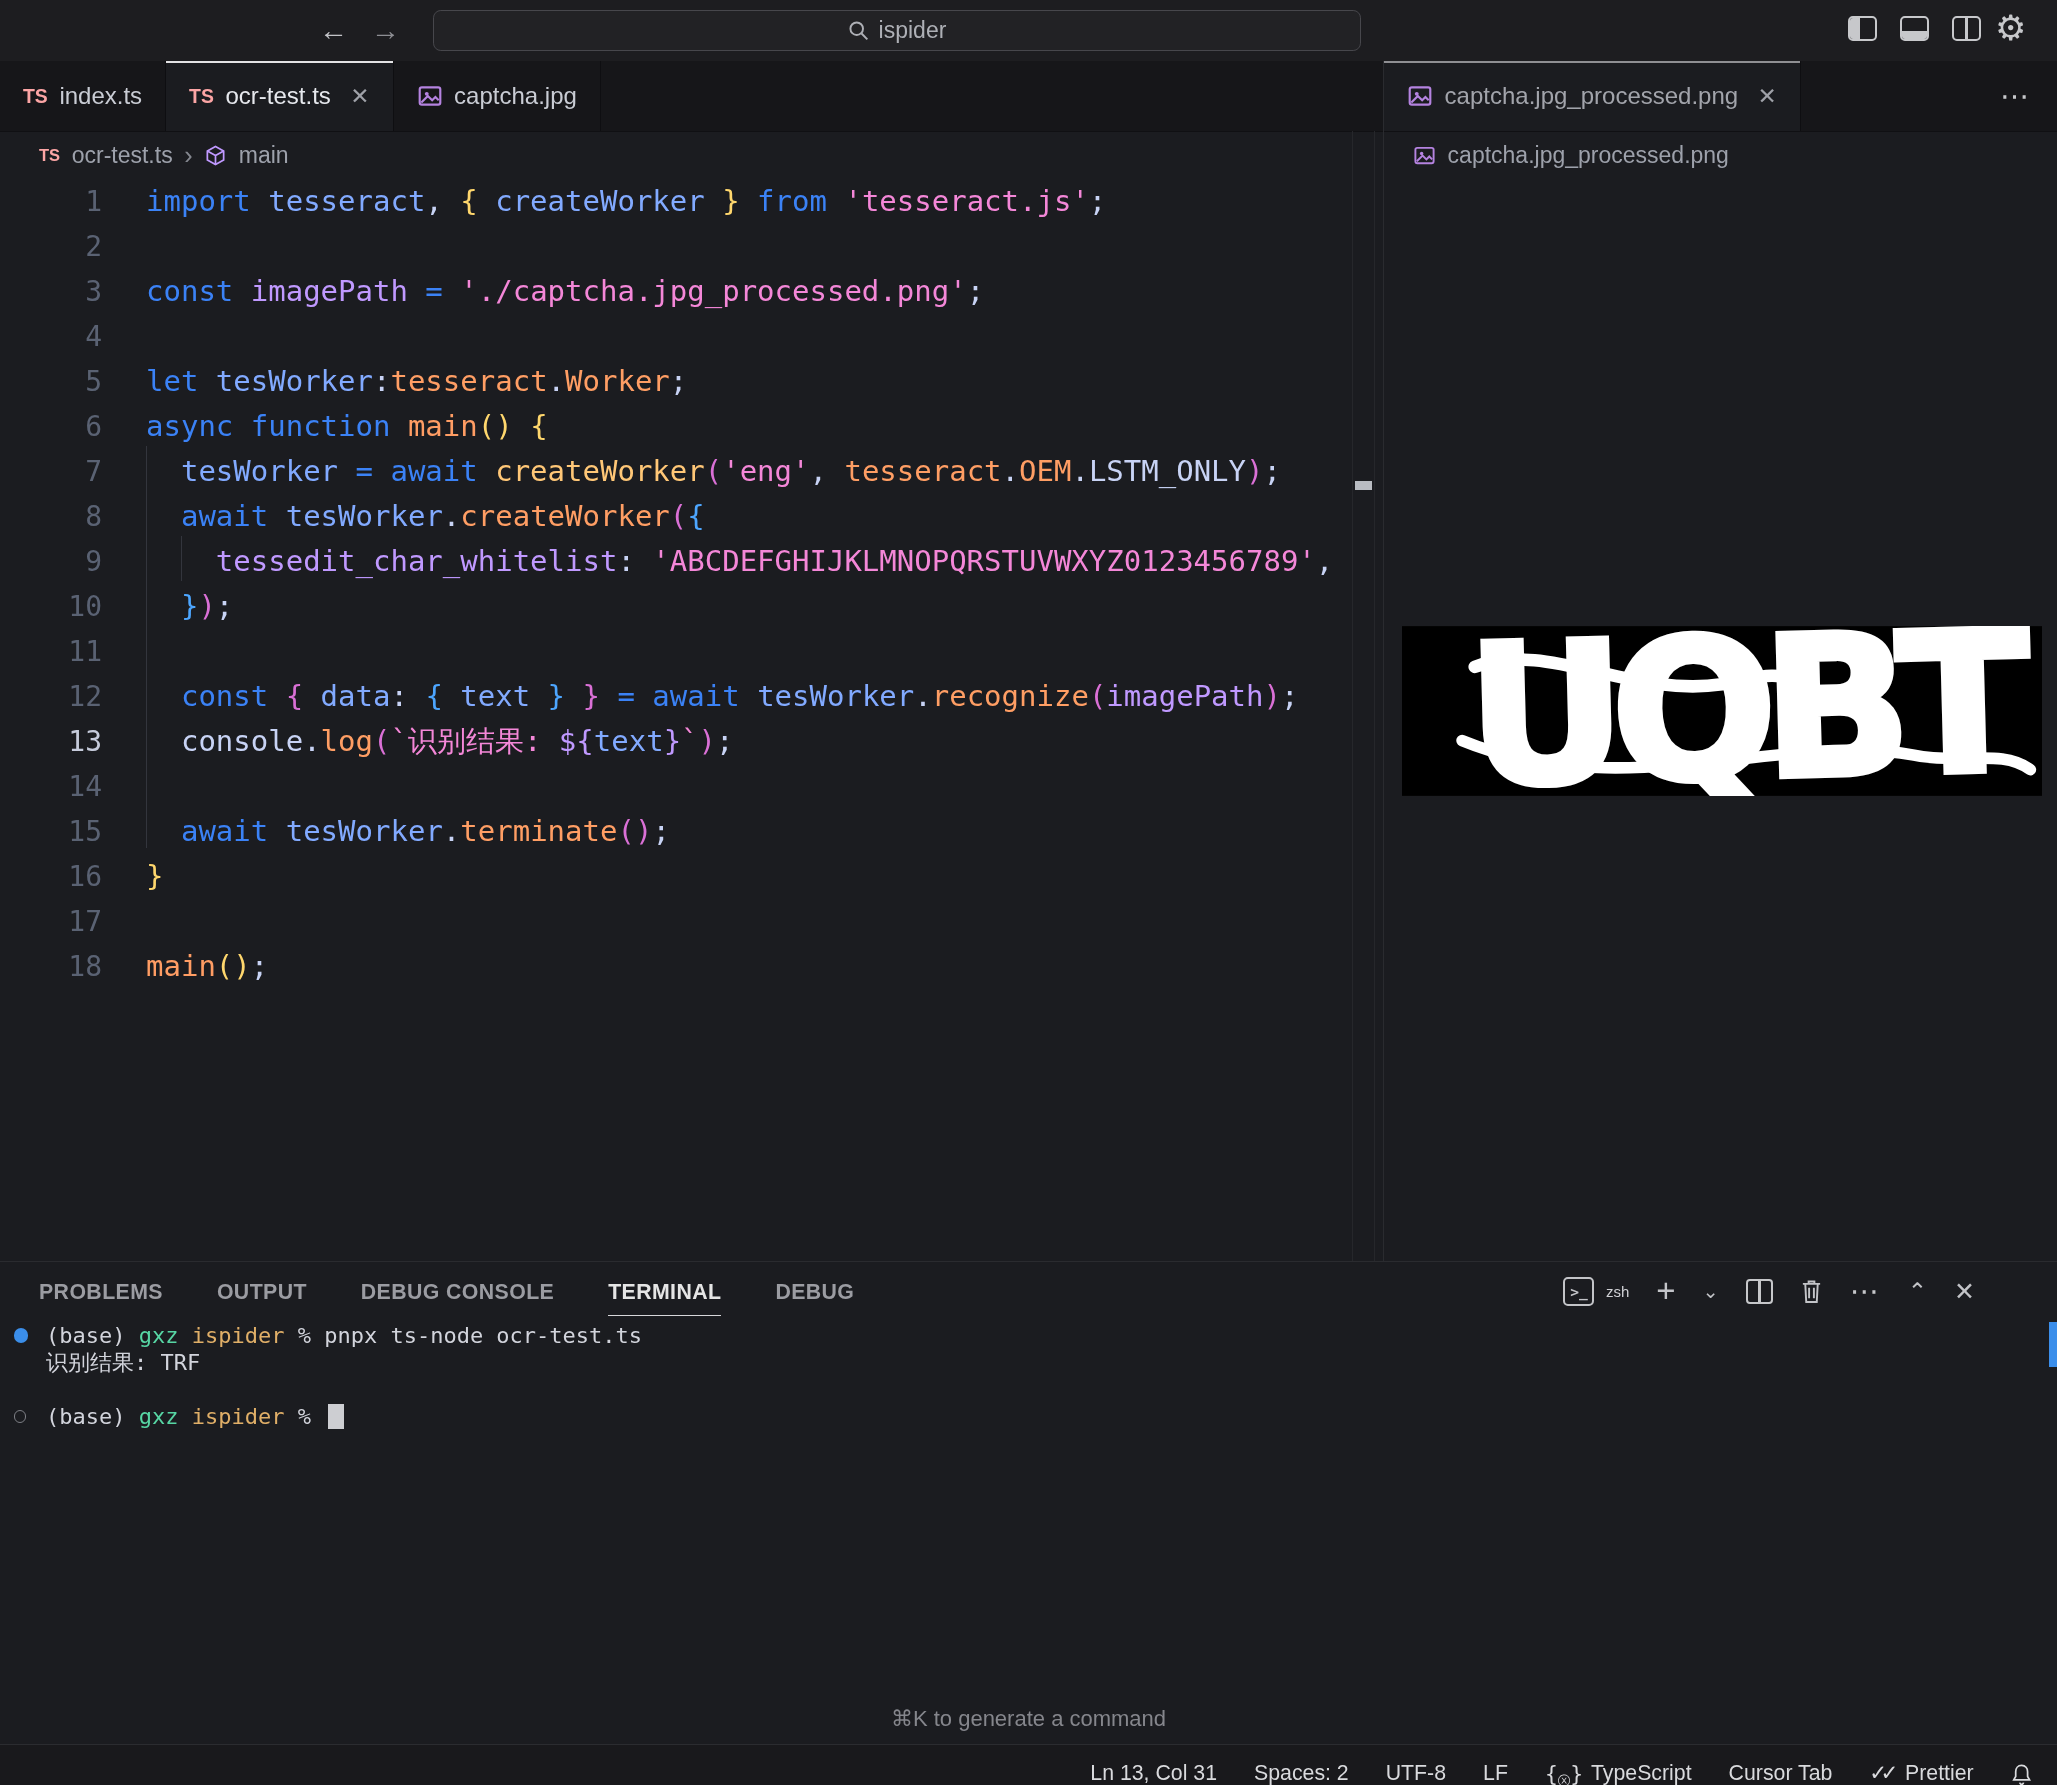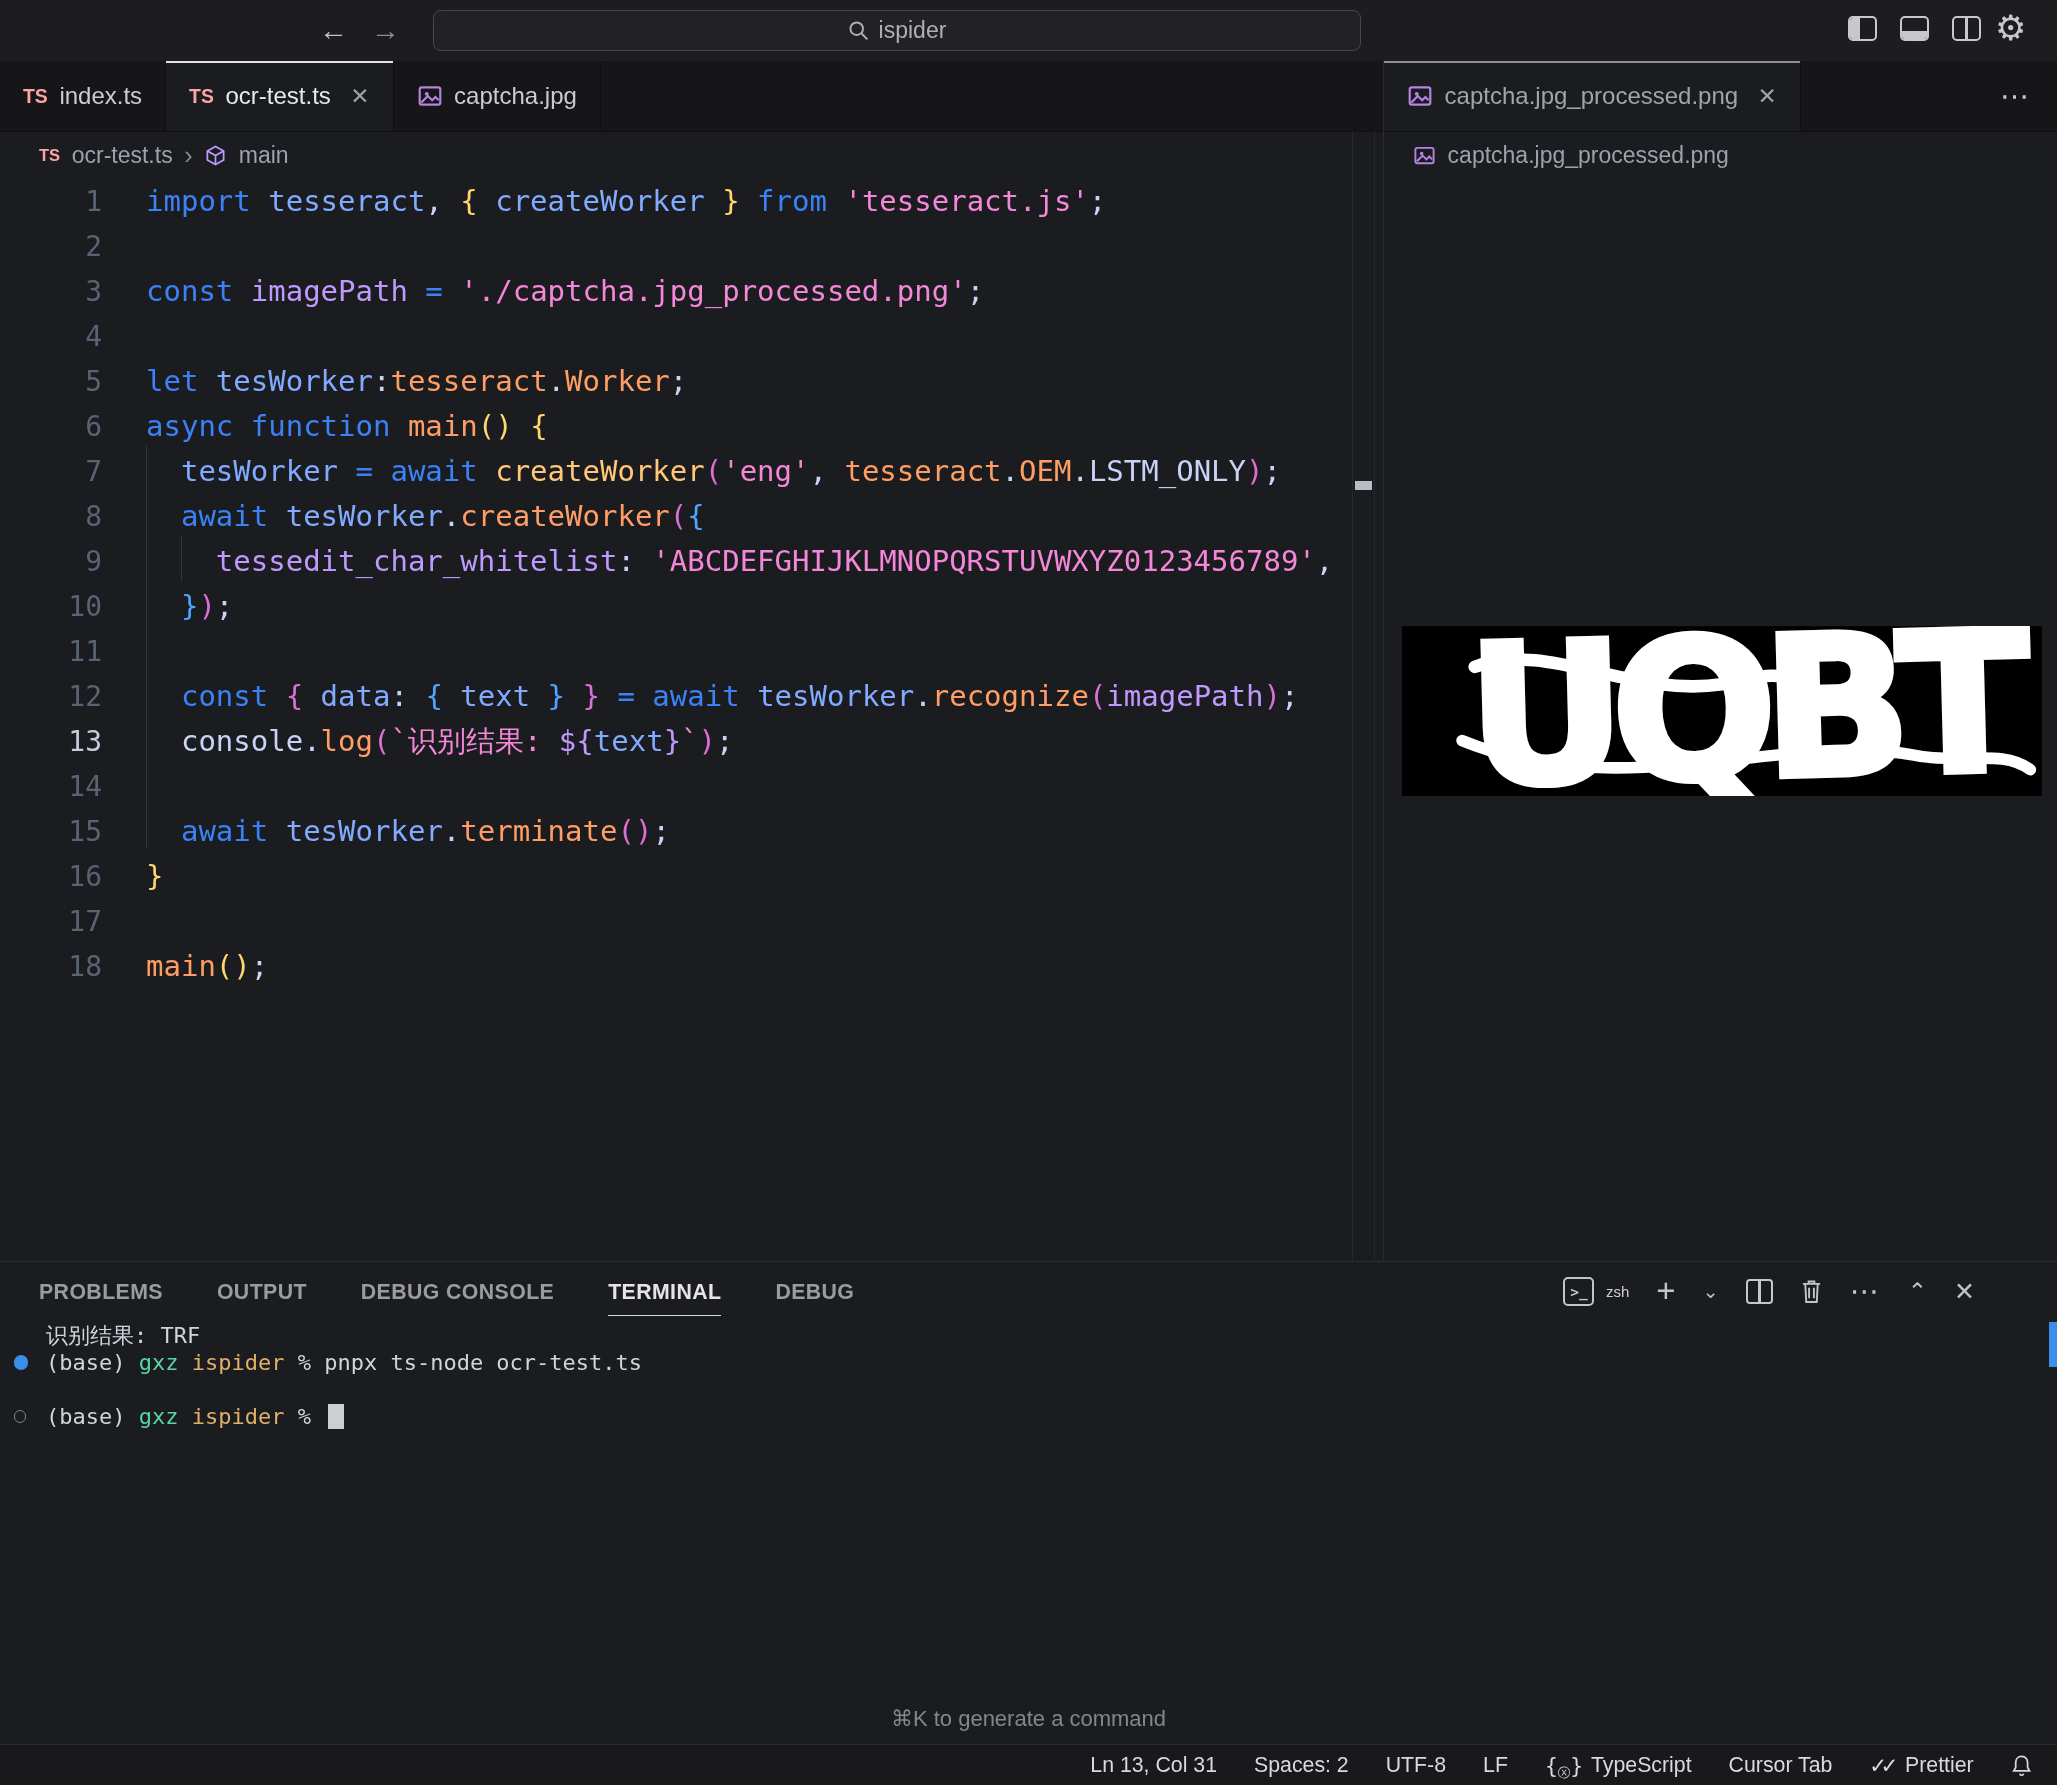--- a/index.html
+++ b/index.html
@@ -86,21 +86,21 @@
   .term-row{height:27px;line-height:27px;display:flex;align-items:center;white-space:pre;}
   .term-deco{width:46px;flex:0 0 auto;display:flex;align-items:center;justify-content:flex-start;padding-left:13.6px;box-sizing:border-box;}
   .dot-run{width:14.6px;height:14.6px;border-radius:50%;background:#3b8eea;}
   .dot-idle{width:12.6px;height:12.6px;border-radius:50%;border:1.9px solid #7d7f85;box-sizing:border-box;background:transparent;}
   .term-cursor{display:inline-block;width:15.5px;height:25px;background:#cdced2;margin-left:3.9px;vertical-align:middle;}
   #term-scroll{left:2049px;top:1322px;width:7.8px;height:45px;background:#3b8eea;}
   #panel-hint{left:0;top:1706px;width:2057px;text-align:center;font-size:22px;color:#85868c;}
 
   
   #statusbar{left:0;top:1744px;width:2057px;height:42px;background:#19191c;border-top:1px solid #2b2c30;
-             display:flex;align-items:center;justify-content:flex-end;gap:37px;padding-right:25px;box-sizing:border-box;
+             display:flex;align-items:flex-end;justify-content:flex-end;gap:37px;padding-right:25px;box-sizing:border-box;
              font-size:21.3px;color:#d9dadd;}
   .sb-item{display:flex;align-items:center;gap:7.8px;}
   .ts-curly{font-family:"DejaVu Sans Mono",monospace;font-size:21.3px;position:relative;}
   .ts-curly .tiny-x{font-size:12.6px;position:relative;top:3.9px;}
   .dbl-check{letter-spacing:-6.8px;margin-right:5.8px;}
 </style>
 </head>
 <body>
 
 <div id="app">
@@ -300,22 +300,22 @@
       <span class="chev-small">⌄</span>
       <span class="icon-split"></span>
       <svg class="icon-trash" viewBox="0 0 24 28">
         <path d="M3 6 H21 M9 6 V3.5 H15 V6 M5.5 6 L6.5 25 H17.5 L18.5 6 M9.5 10 V21 M14.5 10 V21" fill="none" stroke="#c3c4c8" stroke-width="2"></path>
       </svg>
       <span class="ellipsis">⋯</span>
       <span class="chev-small" style="font-size:23px;">⌃</span>
       <span style="font-size:25px;">✕</span>
     </div>
     <div id="term-lines">
+        <div class="term-row"><span class="term-deco"><span class="dot-run"></span></span><span><span class="tok-tw">(base) </span><span class="tok-tg">gxz</span><span class="tok-tw"> </span><span class="tok-ty">ispider</span><span class="tok-tw"> % </span><span class="tok-tw">pnpx ts-node ocr-test.ts</span></span></div>
         <div class="term-row"><span class="term-deco"></span><span><span class="tok-tw">识别结果: TRF</span></span></div>
-        <div class="term-row"><span class="term-deco"><span class="dot-run"></span></span><span><span class="tok-tw">(base) </span><span class="tok-tg">gxz</span><span class="tok-tw"> </span><span class="tok-ty">ispider</span><span class="tok-tw"> % </span><span class="tok-tw">pnpx ts-node ocr-test.ts</span></span></div>
         <div class="term-row"><span class="term-deco"></span><span></span></div>
         <div class="term-row"><span class="term-deco"><span class="dot-idle"></span></span><span><span class="tok-tw">(base) </span><span class="tok-tg">gxz</span><span class="tok-tw"> </span><span class="tok-ty">ispider</span><span class="tok-tw"> % </span></span><span class="term-cursor"></span></div>
       </div>
   </div>
   <div id="term-scroll" class="abs"></div>
   <div id="panel-hint" class="abs">⌘K to generate a command</div>
 
   <div id="statusbar" class="abs">
     <span class="sb-item">Ln 13, Col 31</span>
     <span class="sb-item">Spaces: 2</span>

